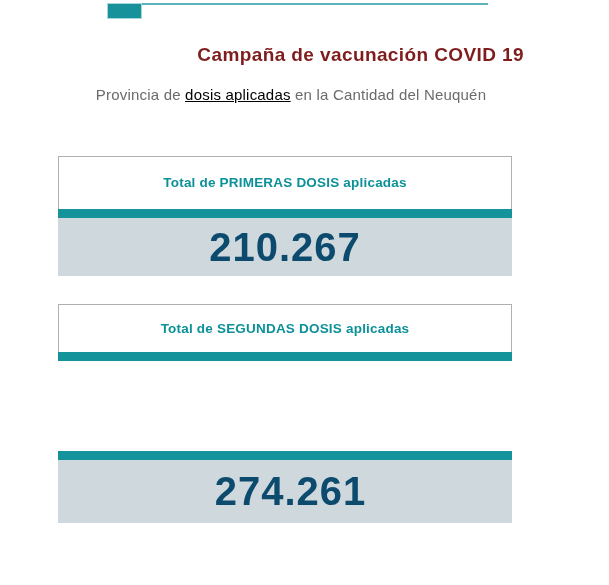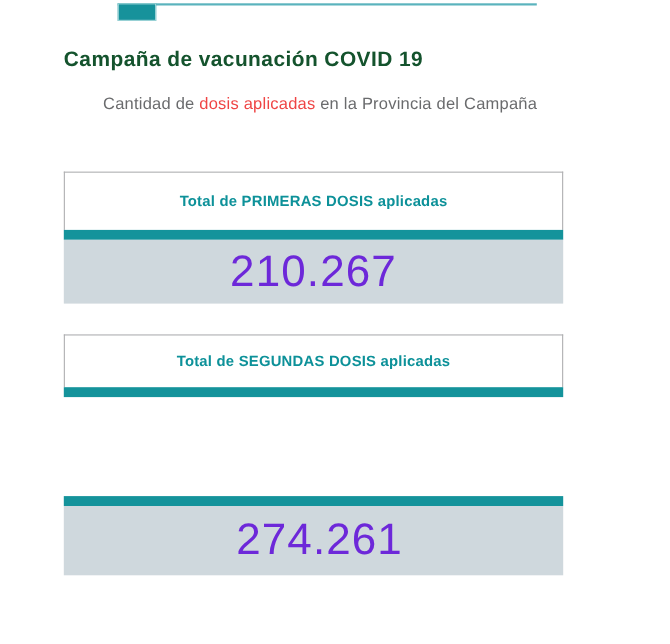--- a/index.html
+++ b/index.html
@@ -34,36 +34,36 @@
     width: 35px; height: 16px;
     background: #17929b;
     border: 1px solid #a5d8db;
   }
 
   
   .page-title {
     position: absolute;
     left: 58px; top: 44px;
     width: 466px;
-    text-align: left;
+    text-align: right;
     font-size: 19px;
     font-weight: bold;
     letter-spacing: 0.4px;
-    color: #14532d;
+    color: #7f1d1d;
   }
   .page-subtitle {
     position: absolute;
     left: 58px; top: 86px;
     width: 466px;
     text-align: center;
     font-size: 15px;
     letter-spacing: 0.2px;
     color: #6a6b6d;
   }
-  .page-subtitle .highlight { color: #ef4444; }
+  .page-subtitle .highlight { color: #000000; text-decoration: underline; }
 
   
   .card {
     position: absolute;
     left: 58px;
     width: 454px;
     display: flex;
     flex-direction: column;
   }
   .card-1 { top: 156px; }
@@ -102,38 +102,38 @@
     display: flex;
     align-items: center;
     justify-content: center;
   }
   .card-1 .card-value-panel { height: 58px; }
   .card-2 .card-value-panel { height: 59px; }
   .card-3 .card-value-panel { height: 63px; padding-left: 11px; }
 
   .card-value {
     font-size: 40px;
-    font-weight: normal;
+    font-weight: bold;
     letter-spacing: 1px;
-    color: #6d28d9;
+    color: #0c4a6e;
   }
 </style>
 </head>
 <body>
 
 <div class="screen">
 
   <div class="progress">
     <div class="progress-track"></div>
     <div class="progress-fill"></div>
   </div>
 
   <div class="page-title">Campaña de vacunación COVID 19</div>
 
-  <div class="page-subtitle"><span>Cantidad de </span><span class="highlight">dosis aplicadas</span><span> en la Provincia del Campaña</span></div>
+  <div class="page-subtitle"><span>Provincia de </span><span class="highlight">dosis aplicadas</span><span> en la Cantidad del Neuquén</span></div>
 
   <div class="card card-1">
     <div class="card-header">
       <div class="card-label">Total de PRIMERAS DOSIS aplicadas</div>
     </div>
     <div class="card-accent-bar"></div>
     <div class="card-value-panel">
       <div class="card-value">210.267</div>
     </div>
   </div>

